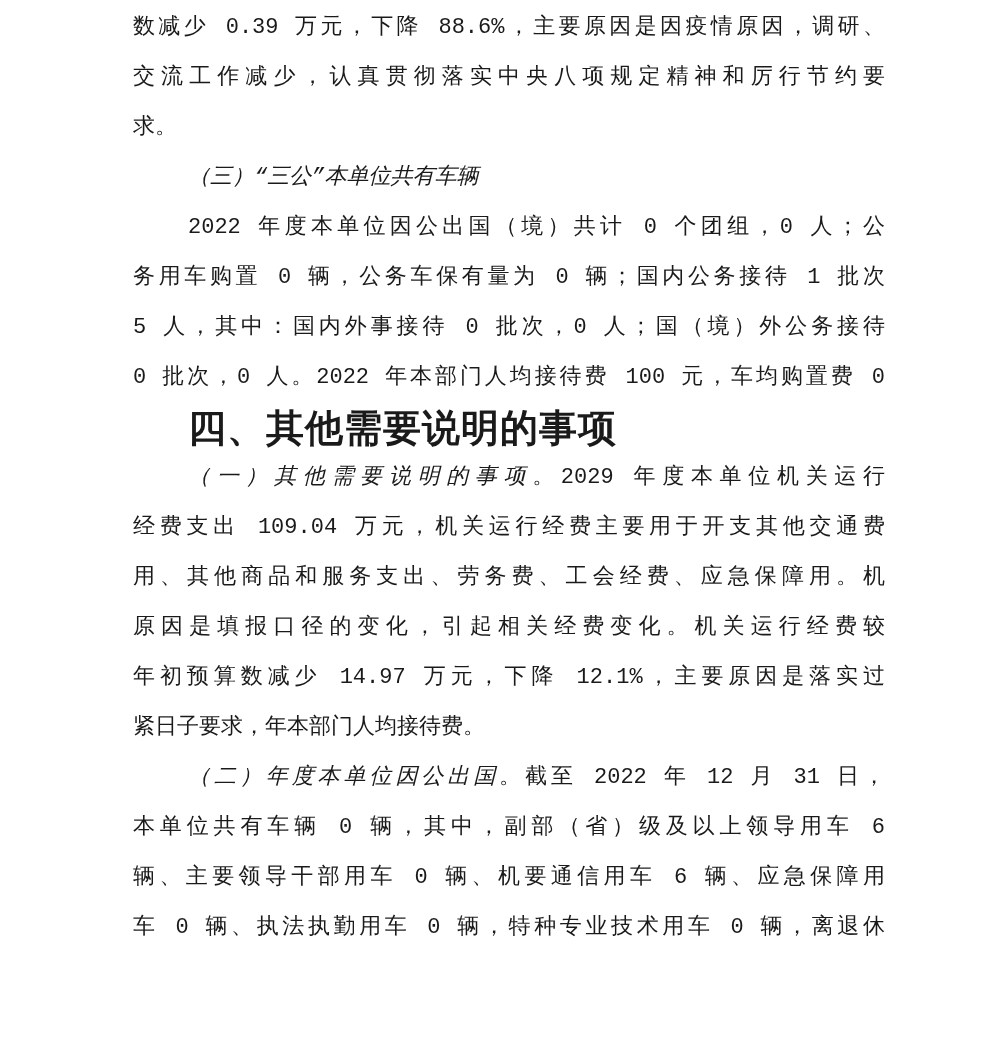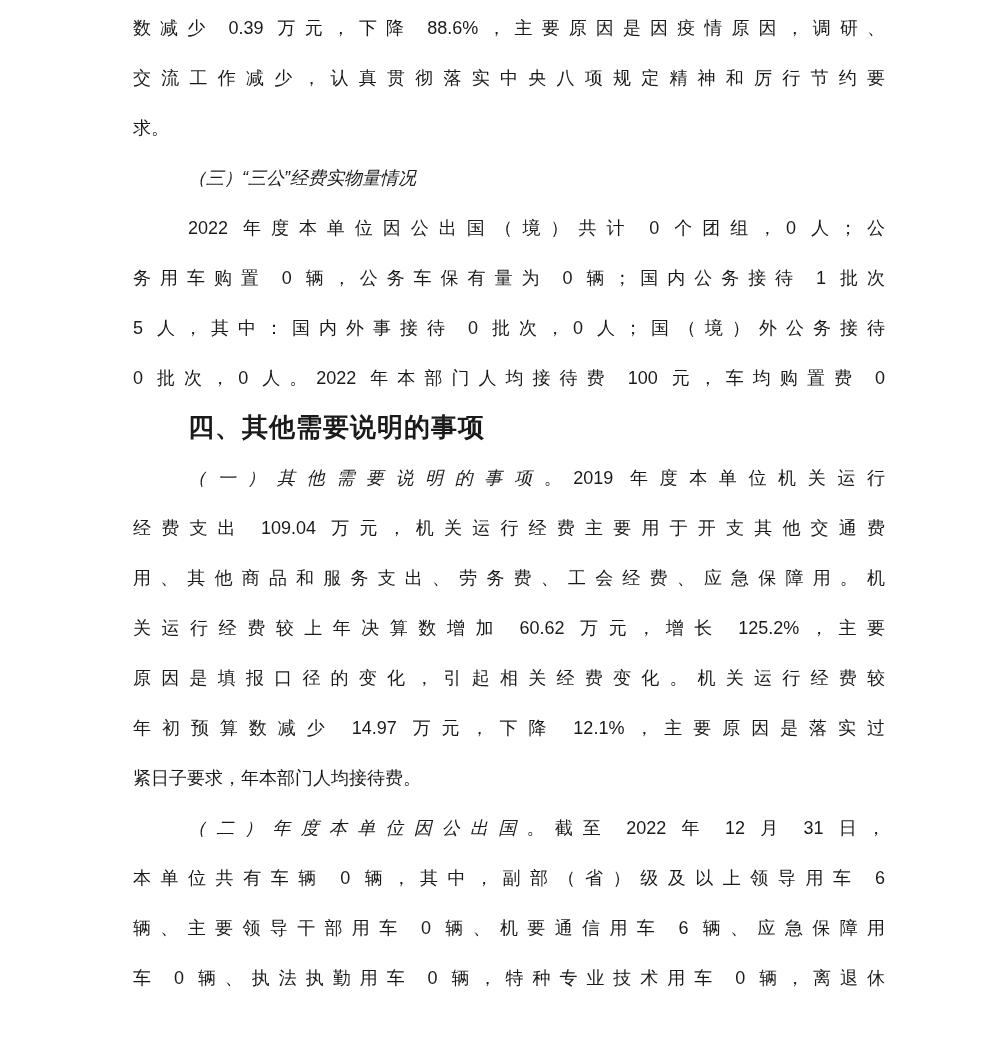--- a/index.html
+++ b/index.html
@@ -13,22 +13,22 @@
     height: 1043px;
     background: #ffffff;
     overflow: hidden;
   }
   .text-block {
     padding: 3px 115px 0 133px; 
   }
   .line {
     height: 50px;
     line-height: 50px;
-    font-size: 18px;
-    font-family: Liberation Sans, sans-serif;
+    font-size: 22px;
+    font-family: Liberation Mono, monospace;
     color: #1a1a1a;
     white-space: pre-wrap;
   }
   
   .fill {
     text-align: justify;
     text-align-last: justify;
     -moz-text-align-last: justify;
     text-justify: inter-character;
   }
@@ -39,56 +39,55 @@
   
   .kai,
   .kai-line {
     font-style: italic;
   }
   
   .hei-line {
     font-family: Liberation Serif, serif;
     font-weight: 700;
     font-style: normal;
-    font-size: 26px;
+    font-size: 38px;
     letter-spacing: 1px;
   }
 </style>
 </head>
 <body>
 
 <div class="page">
   <div class="text-block">
 
     <div class="line fill"><span>数减少 0.39 万元，下降 88.6%，主要原因是因疫情原因，调研、</span></div>
 
     <div class="line fill"><span>交流工作减少，认真贯彻落实中央八项规定精神和厉行节约要</span></div>
 
     <div class="line"><span>求。</span></div>
 
-    <div class="line indent kai-line"><span class="kai">（三）“三公”经费实物量情况</span></div>
+    <div class="line indent kai-line"><span class="kai">（三）“三公”本单位共有车辆</span></div>
 
     <div class="line fill indent"><span>2022 年度本单位因公出国（境）共计 0 个团组，0 人；公</span></div>
 
     <div class="line fill"><span>务用车购置 0 辆，公务车保有量为 0 辆；国内公务接待 1 批次</span></div>
 
     <div class="line fill"><span>5 人，其中：国内外事接待 0 批次，0 人；国（境）外公务接待</span></div>
 
     <div class="line fill"><span>0 批次，0 人。2022 年本部门人均接待费 100 元，车均购置费 0</span></div>
 
 
     <div class="line indent hei-line"><span>四、其他需要说明的事项</span></div>
 
-    <div class="line fill indent"><span class="kai">（一）其他需要说明的事项</span><span>。2019 年度本单位机关运行</span></div>
+    <div class="line fill indent"><span class="kai">（一）其他需要说明的事项</span><span>。2029 年度本单位机关运行</span></div>
 
     <div class="line fill"><span>经费支出 109.04 万元，机关运行经费主要用于开支其他交通费</span></div>
 
     <div class="line fill"><span>用、其他商品和服务支出、劳务费、工会经费、应急保障用。机</span></div>
 
-    <div class="line fill"><span>关运行经费较上年决算数增加 60.62 万元，增长 125.2%，主要</span></div>
 
     <div class="line fill"><span>原因是填报口径的变化，引起相关经费变化。机关运行经费较</span></div>
 
     <div class="line fill"><span>年初预算数减少 14.97 万元，下降 12.1%，主要原因是落实过</span></div>
 
     <div class="line"><span>紧日子要求，年本部门人均接待费。</span></div>
 
     <div class="line fill indent"><span class="kai">（二）年度本单位因公出国</span><span>。截至 2022 年 12 月 31 日，</span></div>
 
     <div class="line fill"><span>本单位共有车辆 0 辆，其中，副部（省）级及以上领导用车 6</span></div>

